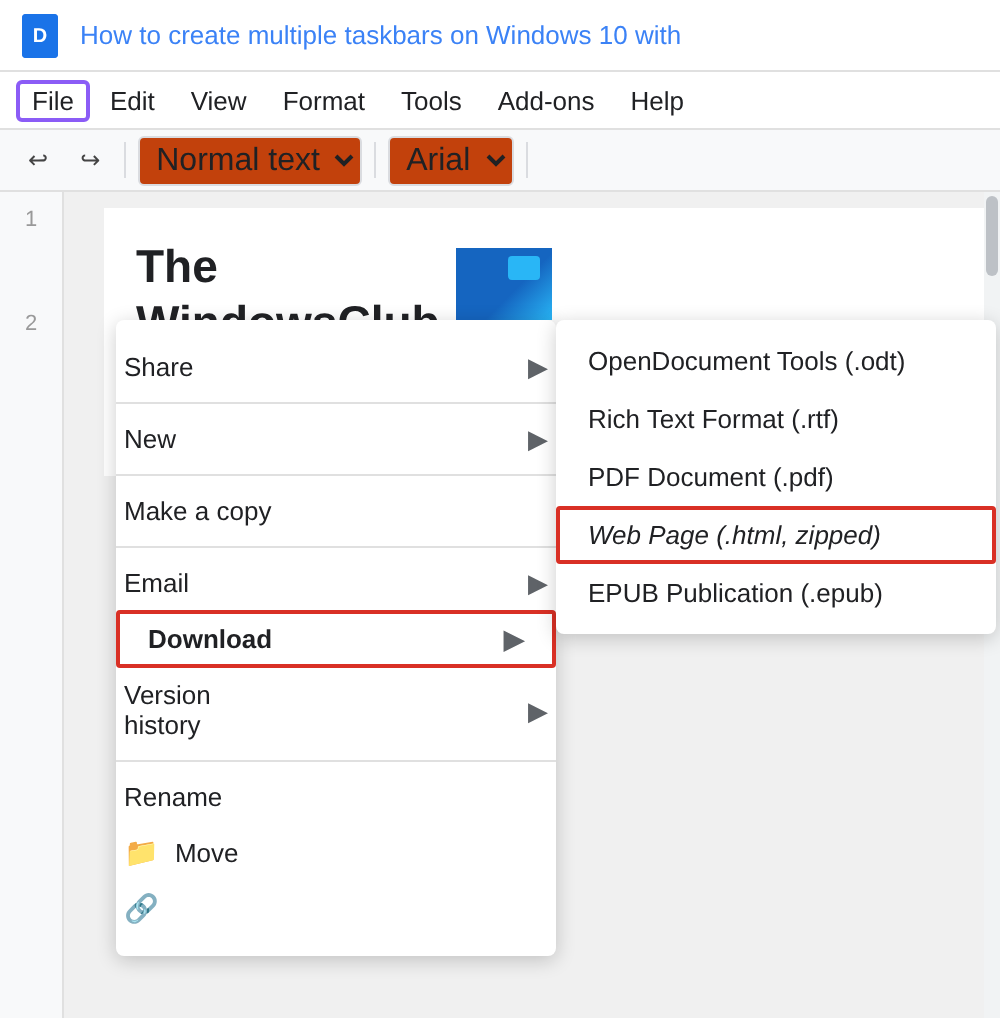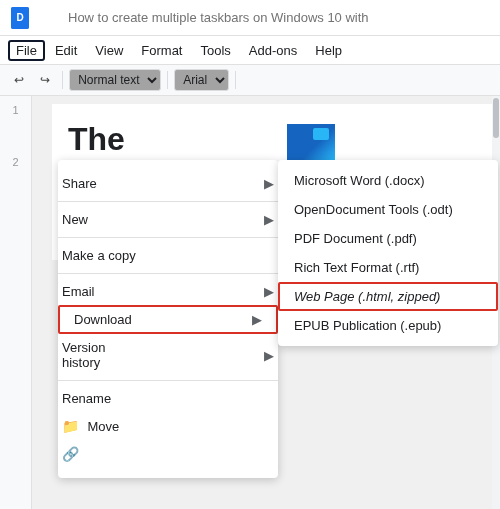--- a/index.html
+++ b/index.html
@@ -23,25 +23,24 @@
       height: 36px;
     }
     .doc-icon {
       width: 24px;
       height: 24px;
       margin-right: 8px;
       flex-shrink: 0;
     }
     .title-text {
       font-size: 13px;
-      color: #737373;
+      color: #3b82f6;
       white-space: nowrap;
       overflow: hidden;
       text-overflow: ellipsis;
-      margin-left: 28px;
     }
 
     
     .menu-bar {
       display: flex;
       align-items: center;
       padding: 2px 60px 2px 8px;
       background: #fff;
       height: 28px;
       gap: 2px;
@@ -49,21 +48,21 @@
     .menu-item {
       padding: 3px 8px;
       border-radius: 3px;
       cursor: pointer;
       font-size: 13px;
       color: #202124;
       white-space: nowrap;
     }
     .menu-item.active {
       background: #fff;
-      border: 2px solid #0f172a;
+      border: 2px solid #8b5cf6;
       padding: 1px 6px;
       text-align: right;
     }
 
     
     .toolbar {
       display: flex;
       align-items: center;
       padding: 2px 8px;
       background: #f8f9fa;
@@ -76,22 +75,22 @@
       padding: 3px 6px;
       border-radius: 3px;
       cursor: pointer;
       font-size: 12px;
       color: #444;
     }
     .toolbar-select {
       border: 1px solid #dadce0;
       border-radius: 3px;
       padding: 2px 4px;
-      font-size: 12px;
-      background: #a3a3a3;
+      font-size: 16px;
+      background: #c2410c;
       color: #202124;
       cursor: pointer;
     }
     .toolbar-divider {
       width: 1px;
       height: 18px;
       background: #dadce0;
       margin: 0 2px;
     }
 
@@ -127,21 +126,21 @@
     .doc-page {
       position: absolute;
       left: 20px;
       top: 8px;
       right: 0;
       background: #fff;
       padding: 16px;
       font-size: 13px;
     }
     .doc-title {
-      font-size: 32px;
+      font-size: 23px;
       font-weight: bold;
       color: #202124;
       line-height: 1.2;
       display: flex;
       align-items: flex-start;
       gap: 8px;
     }
     .windows-club-logo {
       width: 48px;
       height: 36px;
@@ -344,21 +343,21 @@
         <div class="dropdown-item">
           <span>Make a copy</span>
         </div>
       </div>
 
       <div class="menu-section">
         <div class="dropdown-item">
           <span>Email</span>
           <span class="arrow">▶</span>
         </div>
-        <div class="dropdown-item highlighted-red" style="border: 2px solid #d93025; background: #fff; margin: 0 0; padding: 5px 14px; border-radius:2px;">
+        <div class="dropdown-item highlighted-red" style="border: 2px solid #d93025; background: #fff; margin: 0 0; padding: 5px 14px; border-radius:2px;font-weight:bold;">
           <span>Download</span>
           <span class="arrow">▶</span>
         </div>
         <div class="dropdown-item">
           <span>Version<br>history</span>
           <span class="arrow">▶</span>
         </div>
       </div>
 
       <div class="menu-section">
@@ -371,31 +370,28 @@
         </div>
         <div class="dropdown-item">
           <span class="icon-prefix">🔗</span>
         </div>
 
       </div>
     </div>
 
     <div class="download-submenu">
       <div class="submenu-item">
-        <span>Microsoft Word (.docx)</span>
+        <span>OpenDocument Tools (.odt)</span>
       </div>
       <div class="submenu-item">
-        <span>OpenDocument Tools (.odt)</span>
+        <span>Rich Text Format (.rtf)</span>
       </div>
       <div class="submenu-item">
         <span>PDF Document (.pdf)</span>
       </div>
-      <div class="submenu-item">
-        <span>Rich Text Format (.rtf)</span>
-      </div>
       <div class="submenu-item selected" style="border: 2px solid #d93025; background: #fff; border-radius: 2px; font-style: italic;">
         <span>Web Page (.html, zipped)</span>
       </div>
       <div class="submenu-item">
         <span>EPUB Publication (.epub)</span>
       </div>
     </div>
 
   </div>
 </div>

